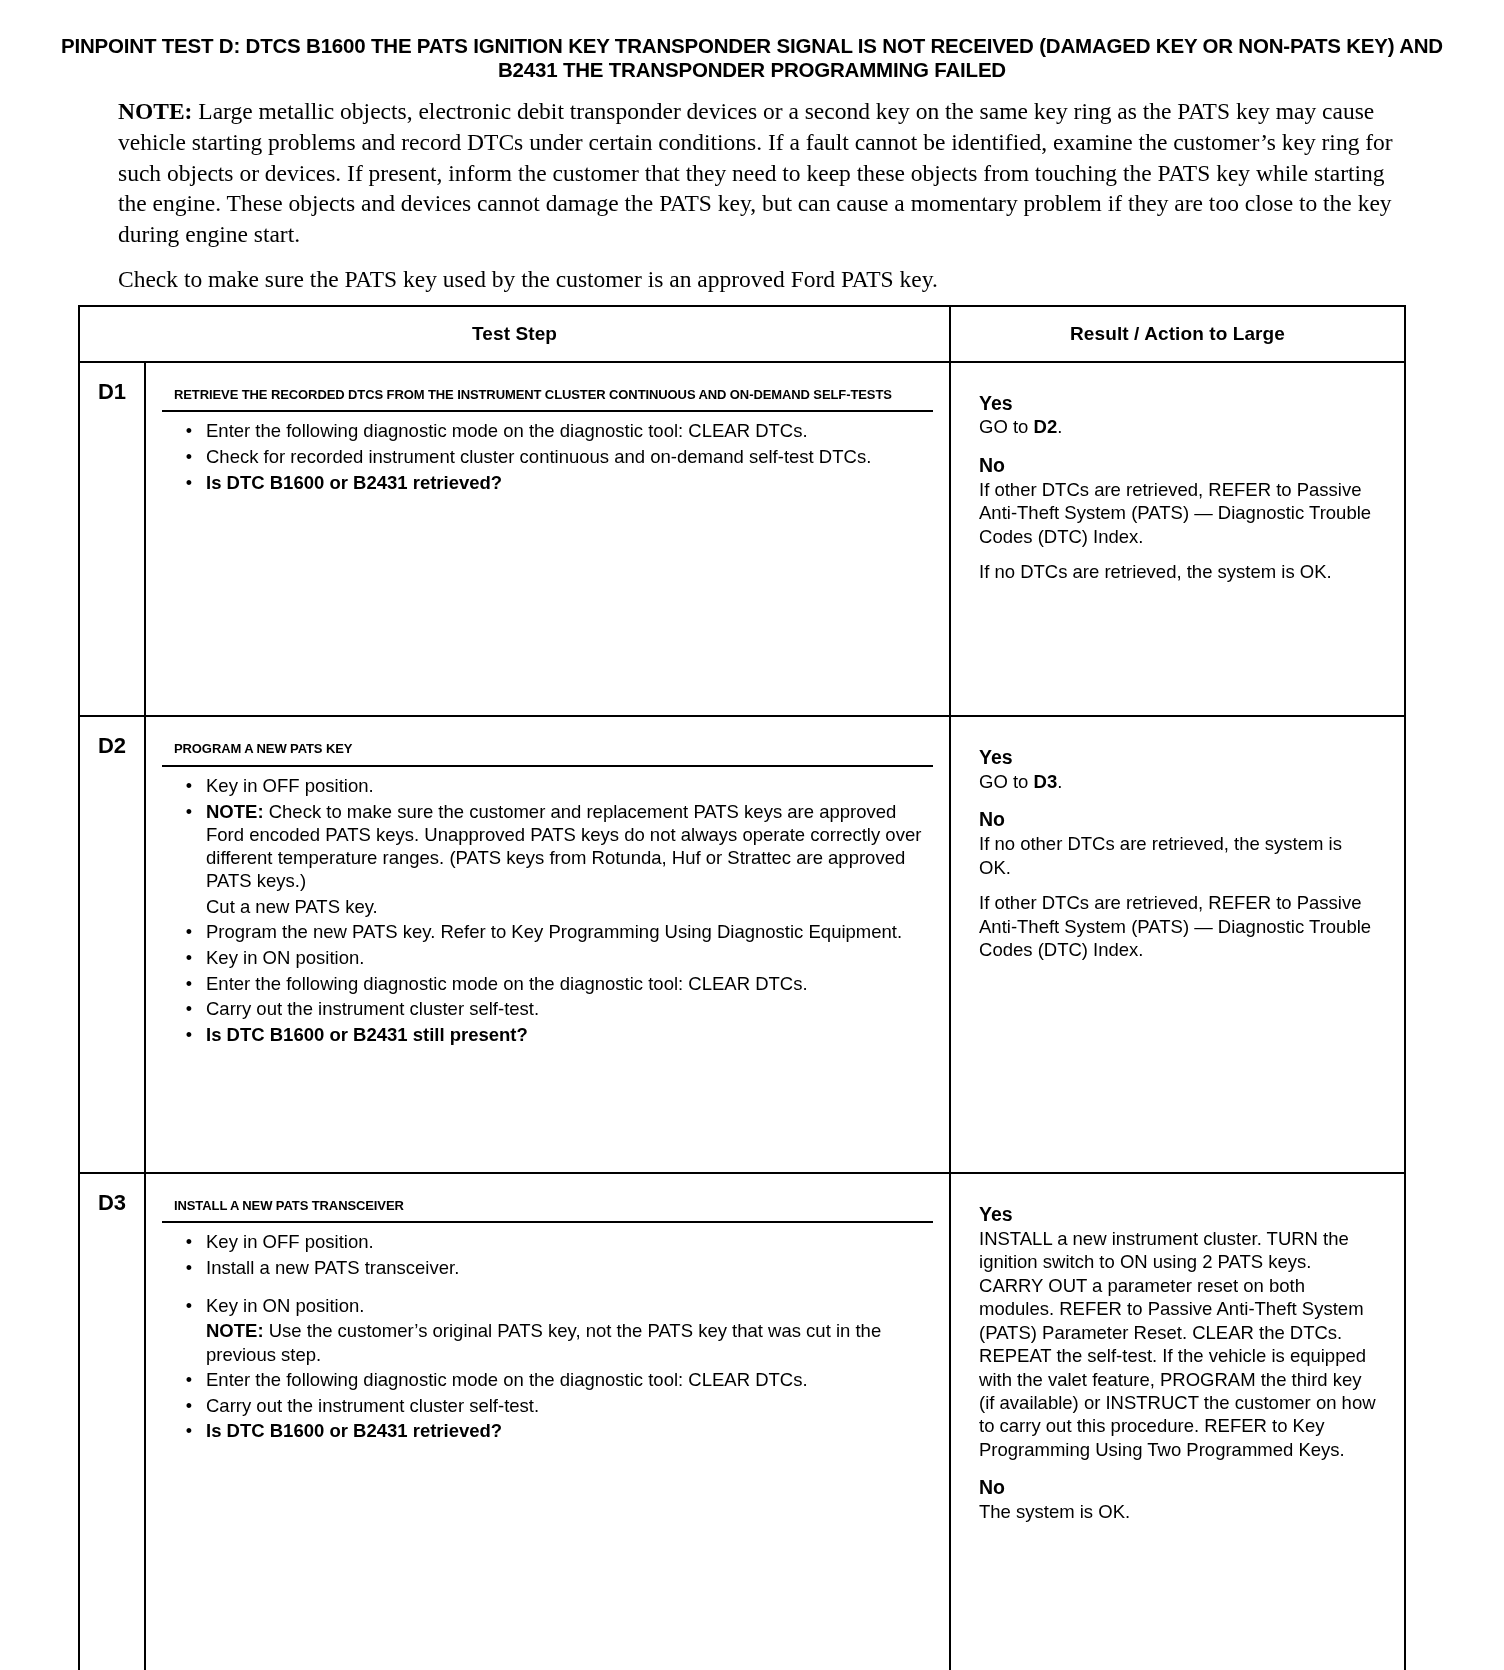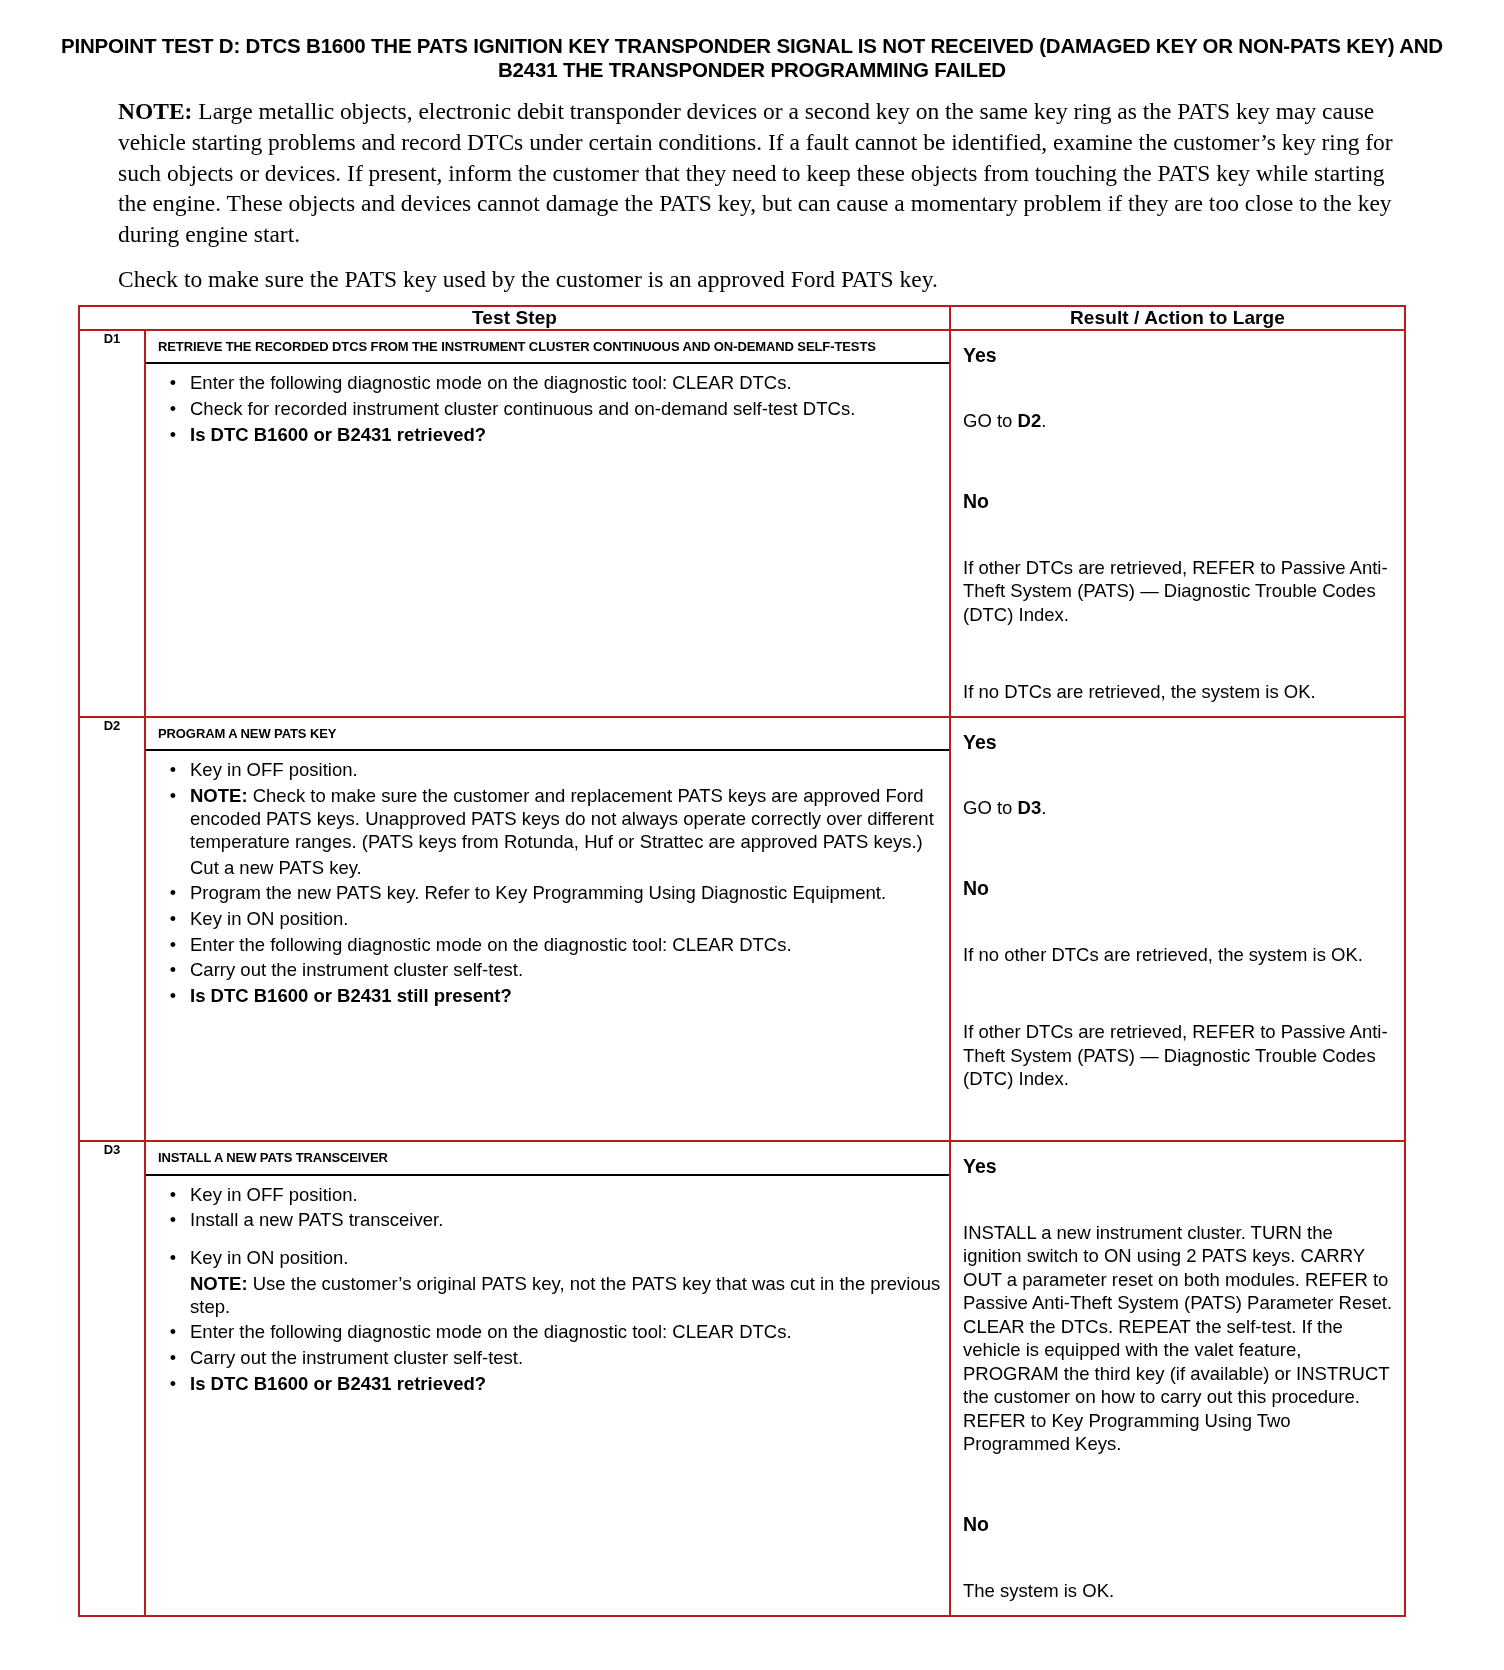--- a/index.html
+++ b/index.html
@@ -44,23 +44,23 @@
   .intro b {
     font-weight: bold;
   }
   table.grid {
     border-collapse: collapse;
     width: 1326px;
     margin: 10px 0 0 38px;
     table-layout: fixed;
   }
   table.grid td, table.grid th {
-    border: 2px solid #b91c1c;
+    border: 2px solid #000000;
     vertical-align: top;
-    padding: 0;
+    padding: 16px;
   }
   th.hdr {
     font-size: 19px;
     font-weight: bold;
     text-align: center;
     padding: 5px 0 6px 0;
     letter-spacing: 0.1px;
   }
   .col-id { width: 66px; }
   .col-step { width: 805px; }
@@ -68,21 +68,21 @@
 
   .step-title {
     font-weight: bold;
     font-size: 13px;
     line-height: 1.2;
     padding: 8px 6px 8px 12px;
     letter-spacing: -0.1px;
   }
   .id-cell {
     font-weight: bold;
-    font-size: 13px;
+    font-size: 22px;
     text-align: center;
     padding: 8px 0 0 0;
   }
   .bullets {
     padding: 7px 8px 12px 10px;
     font-size: 18.5px;
     line-height: 1.26;
   }
   .bul {
     display: flex;
@@ -100,21 +100,20 @@
   .bul .txt {
     flex: 1;
   }
   .bul.nodot .dot { visibility: hidden; }
   .bold { font-weight: bold; }
 
   .result {
     padding: 10px 10px 12px 12px;
     font-size: 18.5px;
     line-height: 1.27;
-    gap: 42px;
   }
   .result .yn {
     font-weight: bold;
     font-size: 19.5px;
     margin-top: 2px;
   }
   .result p {
     margin: 0 0 12px 0;
   }
   .result p.last { margin-bottom: 0; }

